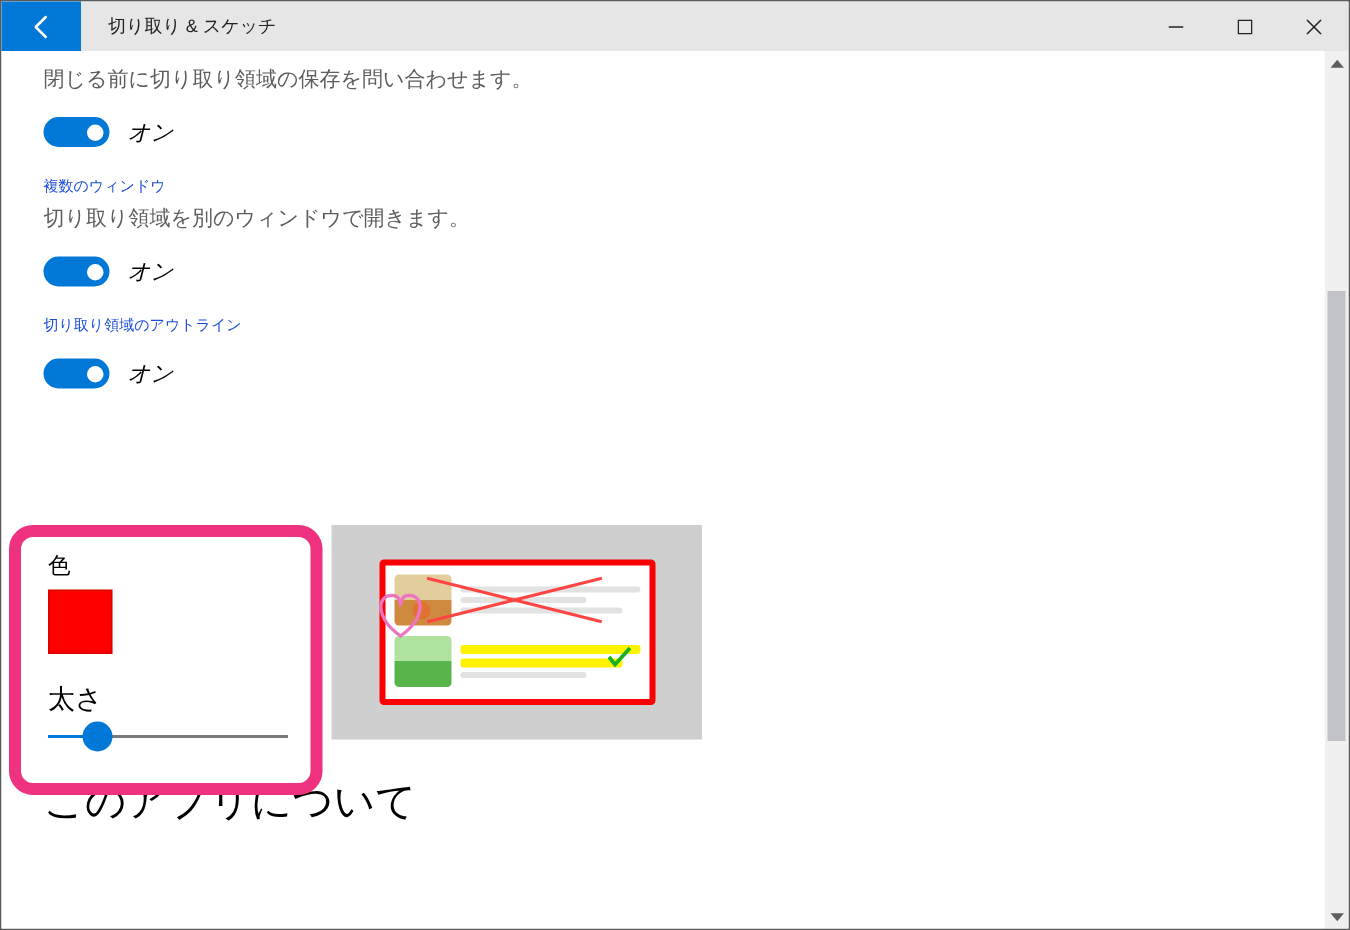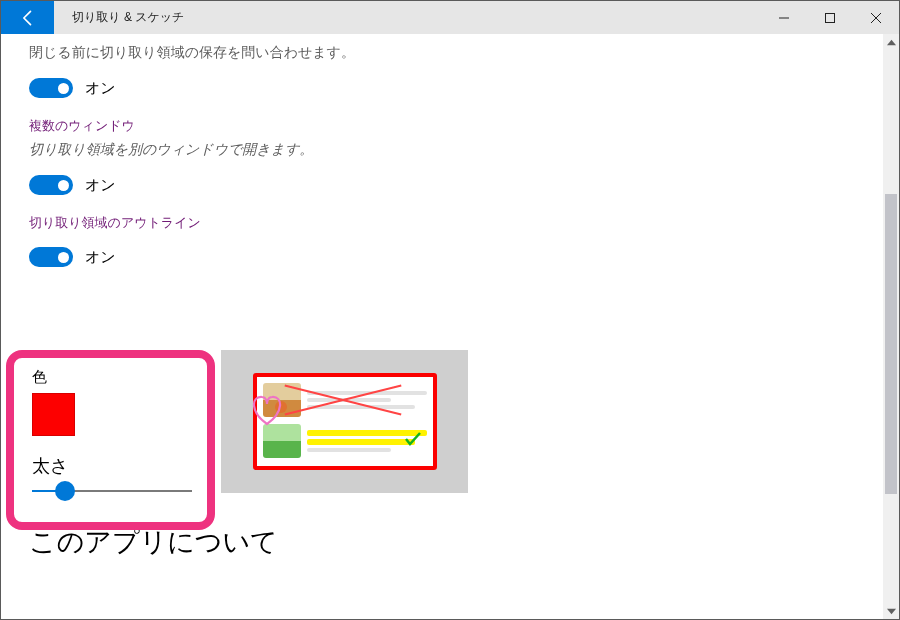--- a/index.html
+++ b/index.html
@@ -17,22 +17,22 @@
 
     
     .content { position:absolute; top:33px; left:0; right:16px; bottom:0; background:#fff; padding:8px 0 0 28px; color:#000; }
     .scrollbar-v { position:absolute; top:33px; right:0; bottom:0; width:16px; background:#f0f0f0; }
     .scrollbar-v .up, .scrollbar-v .dn { position:absolute; left:0; width:16px; height:16px; display:flex; align-items:center; justify-content:center; }
     .scrollbar-v .up{ top:0;} .scrollbar-v .dn{ bottom:0;}
     .scrollbar-v svg{ width:9px; height:9px; fill:#5f5f5f;}
     .scrollbar-v .thumb { position:absolute; left:2px; width:12px; top:160px; height:300px; background:#c2c3c9; }
 
     .desc-text { font-size:14px; color:#5d5d5d; line-height:1.5; }
-    .subhead { font-size:13px; color:#701a75; margin-top:18px; }
-    .toggle-row { display:flex; align-items:center; margin-top:14px; height:22px;}
+    .subhead { font-size:10px; color:#1d4ed8; margin-top:18px; }
+    .toggle-row { display:flex; align-items:center; margin-top:14px; height:22px;font-style:italic;}
     .toggle { width:44px; height:20px; border-radius:10px; background:#0078d7; position:relative; margin-right:12px; }
     .toggle .thumb { position:absolute; width:11px; height:11px; background:#fff; border-radius:50%; top:4.5px; right:4.5px; }
     .toggle-lbl { font-size:15px; color:#000; }
 
     .highlight-box { position:absolute; left:5px; top:316px; width:209px; height:180px; border:8px solid #ee327f; border-radius:16px; padding:10px 18px 18px 18px; background:#fff; }
     .color-label { font-size:15px; color:#000; }
     .color-swatch { width:43px; height:43px; background:#fd0000; margin-top:6px; border:1px solid rgba(0,0,0,.15);}
     .thick-label { font-size:18px; color:#000; margin-top:18px; }
     .slider-track { width:160px; height:2px; background:#7a7a7a; margin-top:12px; position:relative; }
     .slider-fill { position:absolute; left:0; top:0; height:2px; width:30px; background:#0078d7;}
@@ -111,21 +111,21 @@
     <div class="block">
     <div class="desc-text">閉じる前に切り取り領域の保存を問い合わせます。</div>
     <div class="toggle-row">
       <div class="toggle">
             <div class="thumb"></div>
           </div>
       <div class="toggle-lbl">オン</div>
     </div>
 
     <div class="subhead">複数のウィンドウ</div>
-    <div class="desc-text" style="margin-top:4px;font-style:italic;">切り取り領域を別のウィンドウで開きます。</div>
+    <div class="desc-text" style="margin-top:4px;">切り取り領域を別のウィンドウで開きます。</div>
     <div class="toggle-row">
       <div class="toggle">
             <div class="thumb"></div>
           </div>
       <div class="toggle-lbl">オン</div>
     </div>
 
     <div class="subhead">切り取り領域のアウトライン</div>
     <div class="toggle-row">
       <div class="toggle">

